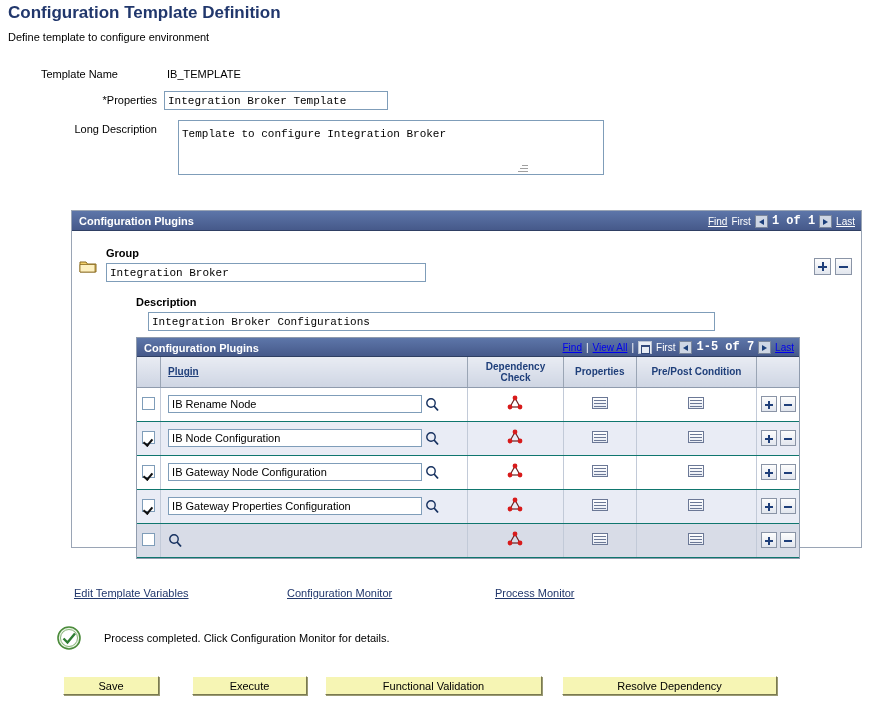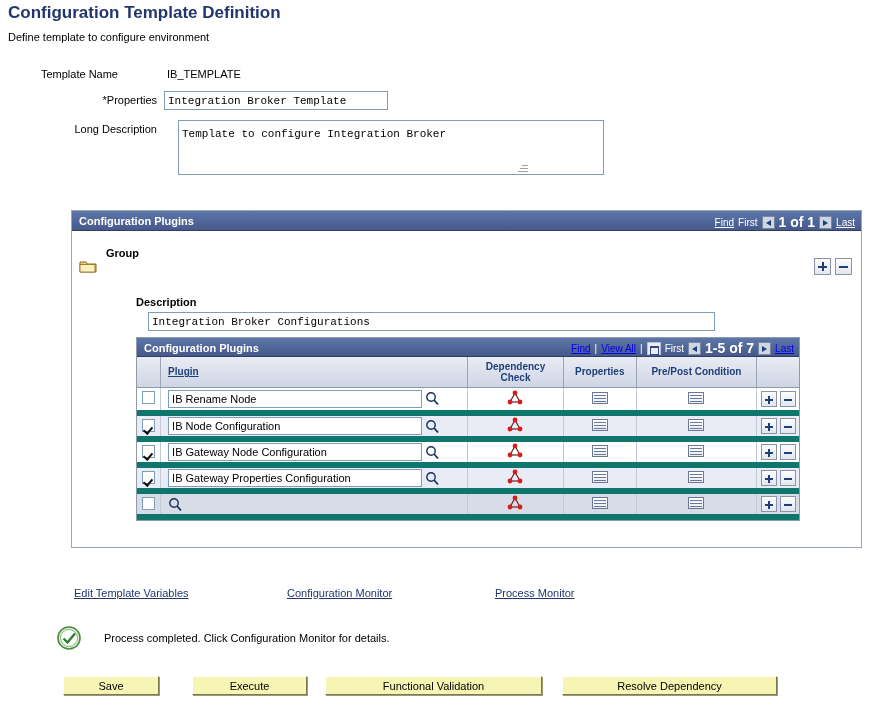--- a/index.html
+++ b/index.html
@@ -122,21 +122,21 @@
   .nav-arrow::after {
     content: "";
     position: absolute;
     top: 3px;
     width: 0; height: 0;
     border-top: 3px solid transparent;
     border-bottom: 3px solid transparent;
   }
   .nav-arrow.left::after { left: 3px; border-right: 5px solid #1c3f7a; }
   .nav-arrow.right::after { right: 3px; border-left: 5px solid #1c3f7a; }
-  .pager-txt { font-weight: bold; font-size: 14px; }
+  .pager-txt { font-weight: bold; font-size: 12px; font-family: Liberation Mono, monospace; }
 
   
   #plugins-body {
     position: absolute;
     left: 0; top: 21px;
     width: 789px; height: 315px;
     background: #ffffff;
   }
   #folder-icon {
     position: absolute; left: 7px; top: 28px;
@@ -221,22 +221,22 @@
   }
   table.plugin-table th.col-chk { width: 22px; }
   table.plugin-table th.col-plugin { width: 286px; text-align: left; padding-left: 7px; }
   table.plugin-table th.col-dep { width: 89px; }
   table.plugin-table th.col-prop { width: 68px; }
   table.plugin-table th.col-cond { width: 112px; }
   table.plugin-table th.col-btn { width: 25px; border-right: none; }
 
   table.plugin-table td {
     border-right: 1px solid #c2cad8;
-    border-bottom: 6px solid #0f766e;
-    height: 26px;
+    border-bottom: 1px solid #0f766e;
+    height: 34px;
     vertical-align: middle;
     text-align: center;
     padding: 0 2px;
   }
   table.plugin-table td.col-btn { border-right: none; }
   tr.row-odd td { background: #ffffff; }
   tr.row-even td { background: #e9ecf5; }
   tr.row-last td { background: #d8dce7; }
 
   input.cell-txt {
@@ -388,20 +388,21 @@
     <div id="plugins-body">
 
       <span id="folder-icon">
         <svg width="18" height="14" viewBox="0 0 18 14">
           <path d="M1 2 h6 l1.5 2 H17 v8 H1 Z" fill="#f3d06a" stroke="#8a6a1e" stroke-width="1"></path>
           <path d="M1 4.5 h15 v7.5 H1 Z" fill="#fdf0c0" stroke="#8a6a1e" stroke-width="0.8"></path>
         </svg>
       </span>
 
       <div id="group-label" class="lbl">Group</div>
+      <input class="txt" id="group-input" type="text" value="Integration Broker" style="">
 
       <div id="group-desc-label" class="lbl">Description</div>
       <input class="txt" id="group-desc-input" type="text" value="Integration Broker Configurations" style="">
 
       <div class="rowadd-btns">
         <span class="sq-btn plus"></span>
         <span class="sq-btn minus"></span>
       </div>
 
       <div id="inner-grid">

